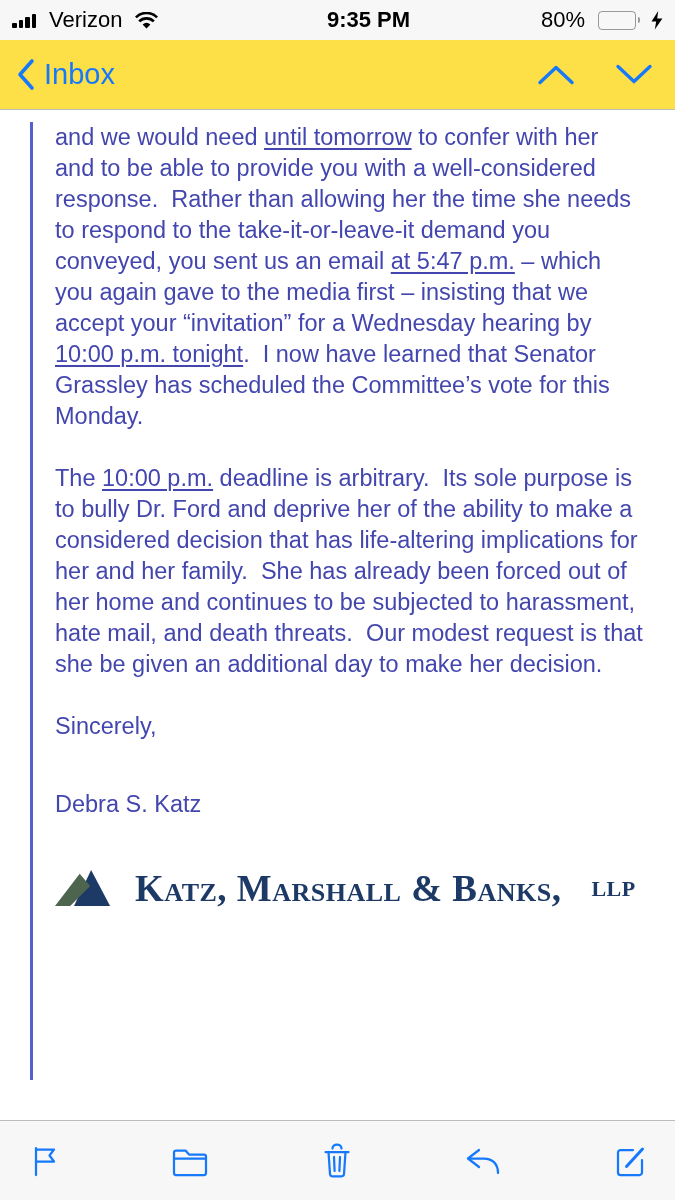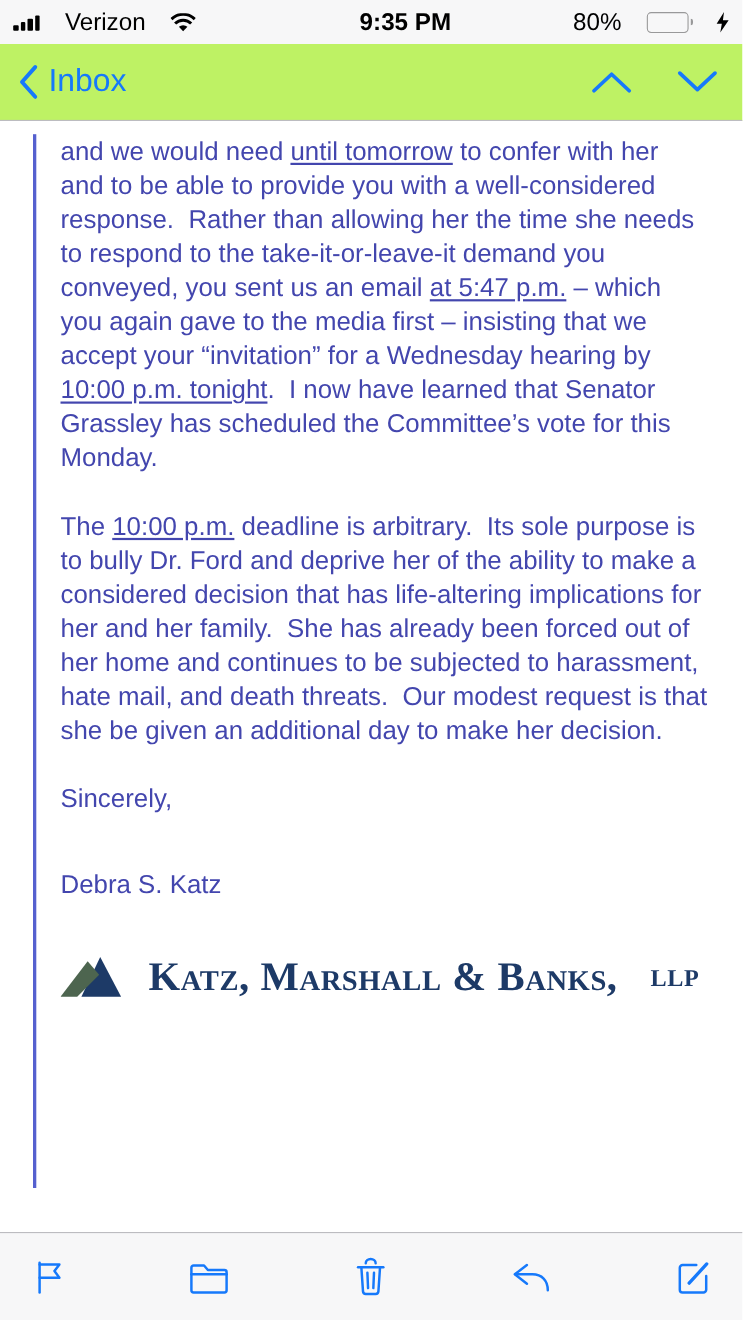--- a/index.html
+++ b/index.html
@@ -26,42 +26,42 @@
     height: 40px;
     background: #f7f7f8;
     display: flex;
     align-items: center;
     justify-content: space-between;
     padding: 0 12px;
     box-sizing: border-box;
     font-size: 22px;
     color: #000;
   }
-  .sb-left, .sb-right { display: flex; align-items: center; gap: 23px; }
+  .sb-left, .sb-right { display: flex; align-items: center; gap: 13px; }
   .signal-bars { display: flex; align-items: flex-end; gap: 2px; height: 16px; }
   .signal-bars i { display: block; width: 4.5px; background: #000; border-radius: 1px; }
   .signal-bars i:nth-child(1){height:5px;} .signal-bars i:nth-child(2){height:8px;}
   .signal-bars i:nth-child(3){height:11px;} .signal-bars i:nth-child(4){height:14px;}
   .sb-carrier { font-size: 22px; font-weight: 500; }
   .sb-time {
     position: absolute; left: 50%; top: 50%;
     transform: translate(-50%, -50%);
     font-weight: 700; font-size: 22px; margin-left: 31px;
   }
   .sb-pct { font-size: 22px; }
   .battery { display: flex; align-items: center; }
   .battery .shell {
     width: 33px; height: 14px; border: 1.5px solid rgba(0,0,0,.38);
     border-radius: 4px; padding: 1.5px; box-sizing: content-box;
   }
   .battery .fill { height: 100%; width: 78%; background: var(--battery-green); border-radius: 2px; }
   .battery .cap { width: 2.5px; height: 6px; background: rgba(0,0,0,.38); border-radius: 0 2px 2px 0; margin-left: 1.5px; }
   
   .nav-bar {
-    height: 70px; background: #bef264;
+    height: 70px; background: #fde047;
     border-bottom: 1px solid #bcbcc0;
     display: flex; align-items: center; justify-content: space-between;
     padding: 0 16px; box-sizing: border-box;
   }
   .back-btn { display: flex; align-items: center; gap: 9px; cursor: pointer; }
   .back-btn .label { color: var(--accent-blue); font-size: 29px; }
   .nav-chevrons { display: flex; align-items: center; gap: 40px; margin-right: 6px; }
   svg .stroke-blue { stroke: var(--accent-blue); fill: none; stroke-linecap: round; stroke-linejoin: round; }
   
   .body-area { height: 1010px; box-sizing: border-box; padding-top: 12px; overflow: hidden; }

